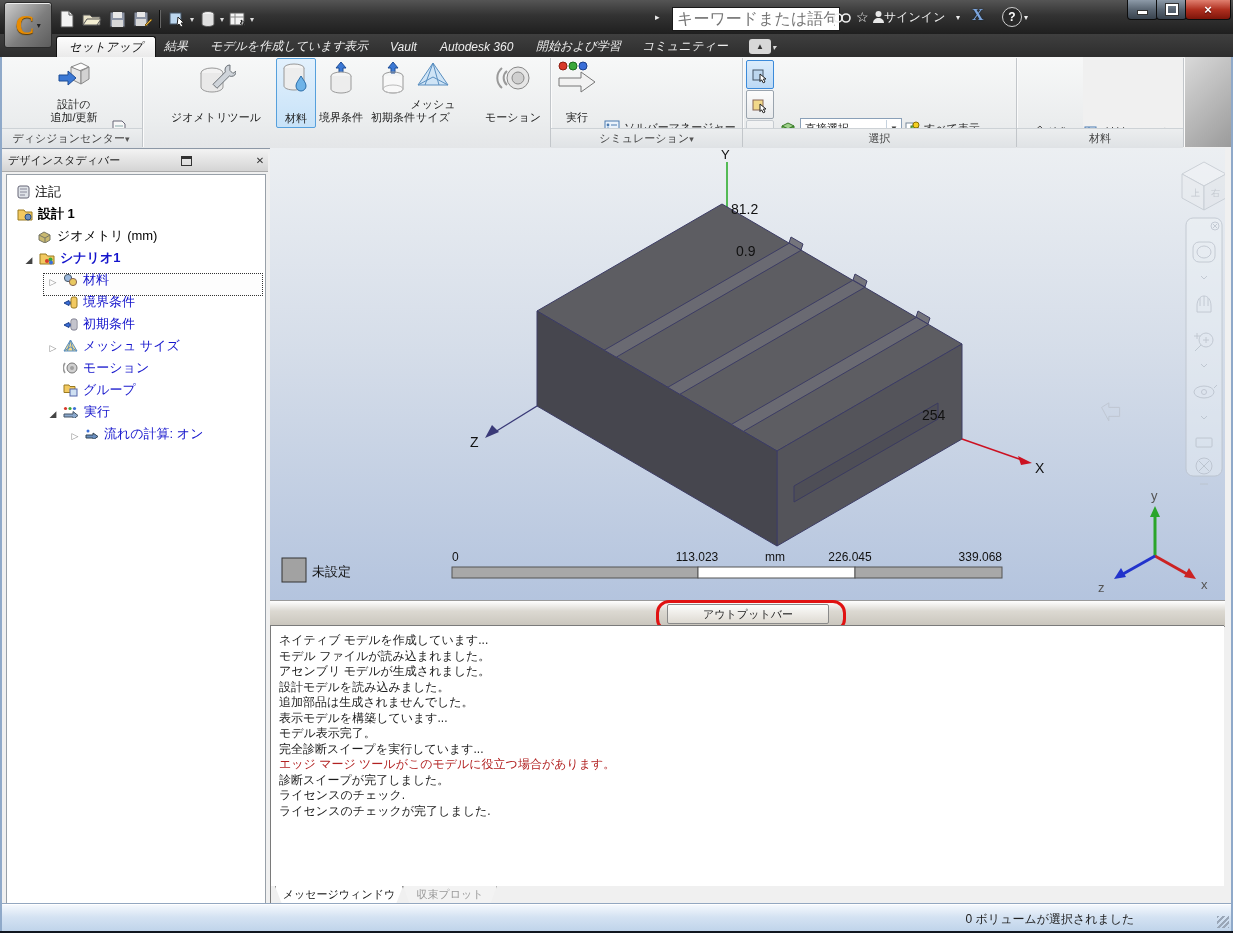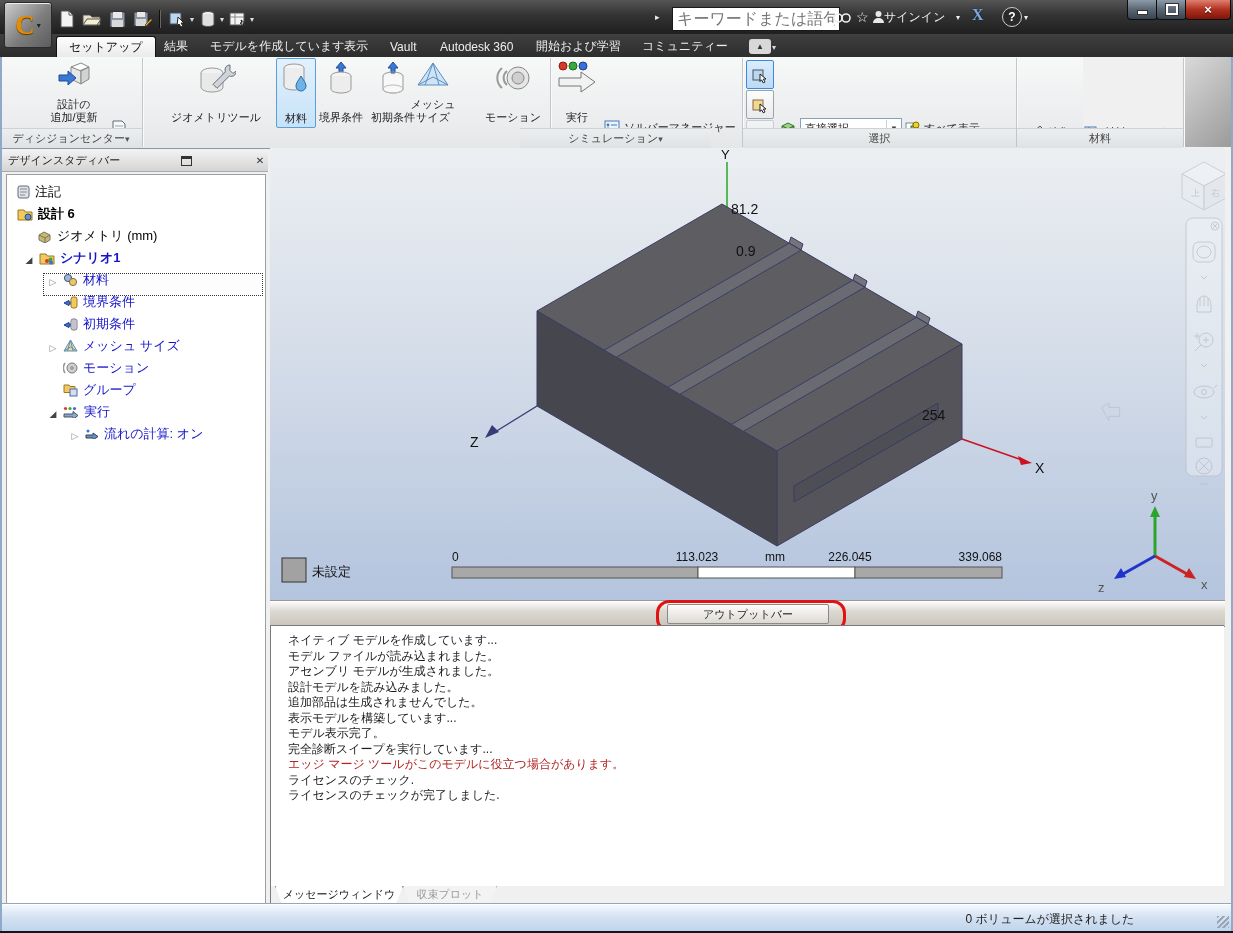--- a/index.html
+++ b/index.html
@@ -25,21 +25,21 @@
   .xlogo{position:absolute;top:6px;left:972px;color:#7ea7e0;font-weight:bold;font-size:16px;font-family:"Liberation Serif",serif;text-shadow:0 0 2px #123;}
   .helpc{position:absolute;top:7px;left:1002px;width:18px;height:18px;border-radius:50%;background:#2a2a2a;border:1px solid #cfcfcf;
     color:#fff;font-size:12px;font-weight:bold;display:flex;align-items:center;justify-content:center;}
   .winbtn{position:absolute;top:0;height:19px;border:1px solid #0d0d0d;border-top:none;border-radius:0 0 4px 4px;
     background:linear-gradient(#8d9aa8,#5a6673 50%,#39434e);display:flex;align-items:center;justify-content:center;}
   .winbtn.close{background:linear-gradient(#e08070,#b03020 50%,#7d150a);}
   .minbar{width:9px;height:3px;background:#fff;border:1px solid #333;margin-top:6px;}
   .restbox{width:8px;height:7px;border:2px solid #fff;outline:1px solid #333;}
   .closex{color:#fff;font-size:13px;font-weight:bold;text-shadow:0 1px 1px #400;}
   
-  .tabrow{position:absolute;left:0;top:34px;width:1233px;height:23px;background:linear-gradient(#3f3f3f,#2d2d2d);}
+  .tabrow{position:absolute;left:0;top:34px;width:1233px;height:23px;background:linear-gradient(#3f3f3f,#2d2d2d);font-style:italic;}
   .mtab{position:absolute;top:2px;height:21px;display:flex;align-items:center;padding:0 12px;font-size:12px;color:#eee;}
   .mtab.active{background:linear-gradient(#fdfdfd,#e9e9e9);color:#111;border-radius:3px 3px 0 0;border:1px solid #111;border-bottom:none;}
   .cloudbtn{position:absolute;top:5px;left:749px;width:22px;height:15px;background:#d8d8d8;border-radius:3px;
     display:flex;align-items:center;justify-content:center;font-size:8px;color:#333;}
   .cloudbtn+.qdd{position:absolute;top:9px;left:774px;}
   
   .ribbon{position:absolute;left:0;top:57px;width:1083px;height:91px;background:linear-gradient(#f7f8f8,#ebedee 70%,#e4e6e8);border-bottom:1px solid #8d98a6;}
   .rsep{position:absolute;top:1px;height:89px;width:1px;background:#c2c6ca;border-right:1px solid #fbfbfb;}
   .grplabel{position:absolute;top:71px;height:19px;display:flex;align-items:center;justify-content:center;
     font-size:11px;color:#444;background:linear-gradient(#eceeef,#dfe2e5);border-top:1px solid #cdd2d6;}
@@ -73,21 +73,21 @@
   
   .viewport{position:absolute;left:270px;top:148px;width:955px;height:452px;}
   
   .splitter{position:absolute;left:270px;top:600px;width:955px;height:25px;
     background:linear-gradient(#ffffff,#dcd9d2 40%,#c9c5bc);border-top:1px solid #9a9a9a;border-bottom:1px solid #8a8a8a;}
   .outbtn{position:absolute;left:397px;top:3px;width:160px;height:18px;border:1px solid #8a8a8a;border-radius:2px;
     background:linear-gradient(#fcfcfb,#dedad2);font-size:11px;color:#222;display:flex;align-items:center;justify-content:center;}
   .redann{position:absolute;left:386px;top:-1px;width:184px;height:26px;border:3px solid #e01212;border-radius:13px;pointer-events:none;}
   
   .msgwin{position:absolute;left:270px;top:625px;width:954px;height:261px;background:#fff;
-    border-top:1px solid #7a7a7a;border-left:1px solid #7a7a7a;box-sizing:border-box;overflow:hidden;padding-left:9px;}
+    border-top:1px solid #7a7a7a;border-left:1px solid #7a7a7a;box-sizing:border-box;overflow:hidden;}
   .msg{font-size:12px;line-height:15.5px;color:#1c1c1c;padding-left:8px;white-space:nowrap;}
   .msg.red{color:#b22222;}
   .msgwin .pad{padding-top:7px;}
   
   .btabs{position:absolute;left:270px;top:886px;width:954px;height:18px;background:#f0f0f0;border-left:1px solid #7a7a7a;}
   .btab{position:absolute;top:0;height:17px;display:flex;align-items:center;justify-content:center;font-size:11px;
     clip-path:polygon(0 0,100% 0,calc(100% - 7px) 100%,7px 100%);}
   .btab.active{left:4px;width:126px;background:#fff;border:1px solid #777;border-top:none;color:#111;}
   .btab.inactive{left:132px;width:92px;background:#f3f3f3;border:1px solid #aaa;border-top:none;color:#999;}
   
@@ -319,21 +319,21 @@
         </svg>
       <span>ジョブ モニター</span>
     </div>
     <div class="rsm" style="left:604px;top:107px;">
       <svg width="16" height="12">
           <rect x="1" y="1" width="14" height="10" fill="#fff" stroke="#555"></rect>
           <path d="M1 1l7 6 7-6" fill="none" stroke="#555"></path>
         </svg>
       <span>通知</span>
     </div>
-    <div class="grplabel dd" style="left:520px;width:191px;font-family:Liberation Serif, serif;">シミュレーション</div>
+    <div class="grplabel dd" style="left:551px;width:191px;font-family:Liberation Serif, serif;">シミュレーション</div>
 
     <div class="stackbtn on" style="top:3px;">
       <svg width="18" height="18">
           <rect x="2" y="4" width="10" height="10" fill="#bcd6ee" stroke="#456"></rect>
           <path d="M9 8l6 5-2.6 0 1.6 3-1.8.8-1.6-3-1.6 1.8z" fill="#fff" stroke="#222"></path>
         </svg>
     </div>
     <div class="stackbtn" style="top:33px;">
       <svg width="18" height="18">
           <rect x="2" y="4" width="10" height="10" fill="#f2d98a" stroke="#865"></rect>
@@ -452,21 +452,21 @@
           <rect x="1" y="1" width="11" height="12" rx="2" fill="#dfe3e8" stroke="#667"></rect>
           <path d="M3 4h7M3 7h7M3 10h5" stroke="#889"></path>
         </svg>
       <span class="lab">注記</span>
     </div>
     <div class="trow bold" style="top:28px;padding-left:10px;">
       <svg width="16" height="14">
           <path d="M1 3h6l1.5 2H15v8H1z" fill="#f2c960" stroke="#9a7a20"></path>
           <circle cx="11" cy="10" r="3" fill="#6b90c0" stroke="#2a4a7a"></circle>
         </svg>
-      <span class="lab">設計 6</span>
+      <span class="lab">設計 1</span>
     </div>
     <div class="trow" style="top:50px;padding-left:30px;">
       <svg width="15" height="13">
           <path d="M2 5l5-3 6 3v5l-5 3-6-3z" fill="#c8b870" stroke="#776"></path>
           <path d="M2 5l6 3 5-3M8 8v5" fill="none" stroke="#776"></path>
         </svg>
       <span class="lab">ジオメトリ (mm)</span>
     </div>
     <div class="trow bold blue" style="top:72px;padding-left:16px;">
       <span class="exp exp-o"></span>
@@ -657,20 +657,21 @@
     <div class="pad"></div>
     <div class="msg">ネイティブ モデルを作成しています...</div>
     <div class="msg">モデル ファイルが読み込まれました。</div>
     <div class="msg">アセンブリ モデルが生成されました。</div>
     <div class="msg">設計モデルを読み込みました。</div>
     <div class="msg">追加部品は生成されませんでした。</div>
     <div class="msg">表示モデルを構築しています...</div>
     <div class="msg">モデル表示完了。</div>
     <div class="msg">完全診断スイープを実行しています...</div>
     <div class="msg red">エッジ マージ ツールがこのモデルに役立つ場合があります。</div>
+    <div class="msg">診断スイープが完了しました。</div>
     <div class="msg">ライセンスのチェック.</div>
     <div class="msg">ライセンスのチェックが完了しました.</div>
   </div>
 
   <div class="btabs">
     <div class="btab active">メッセージウィンドウ</div>
     <div class="btab inactive">収束プロット</div>
   </div>
 
   <div class="statusbar">

